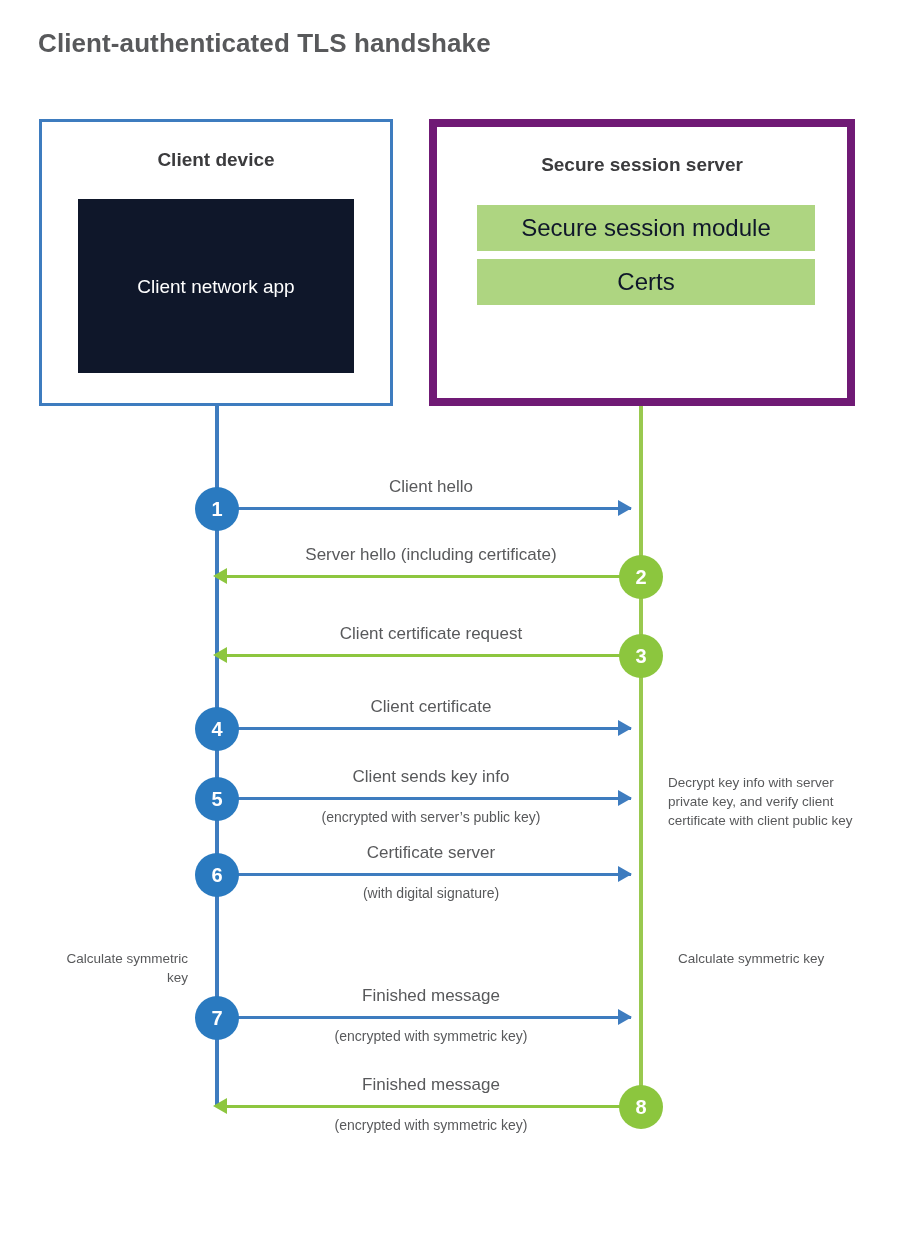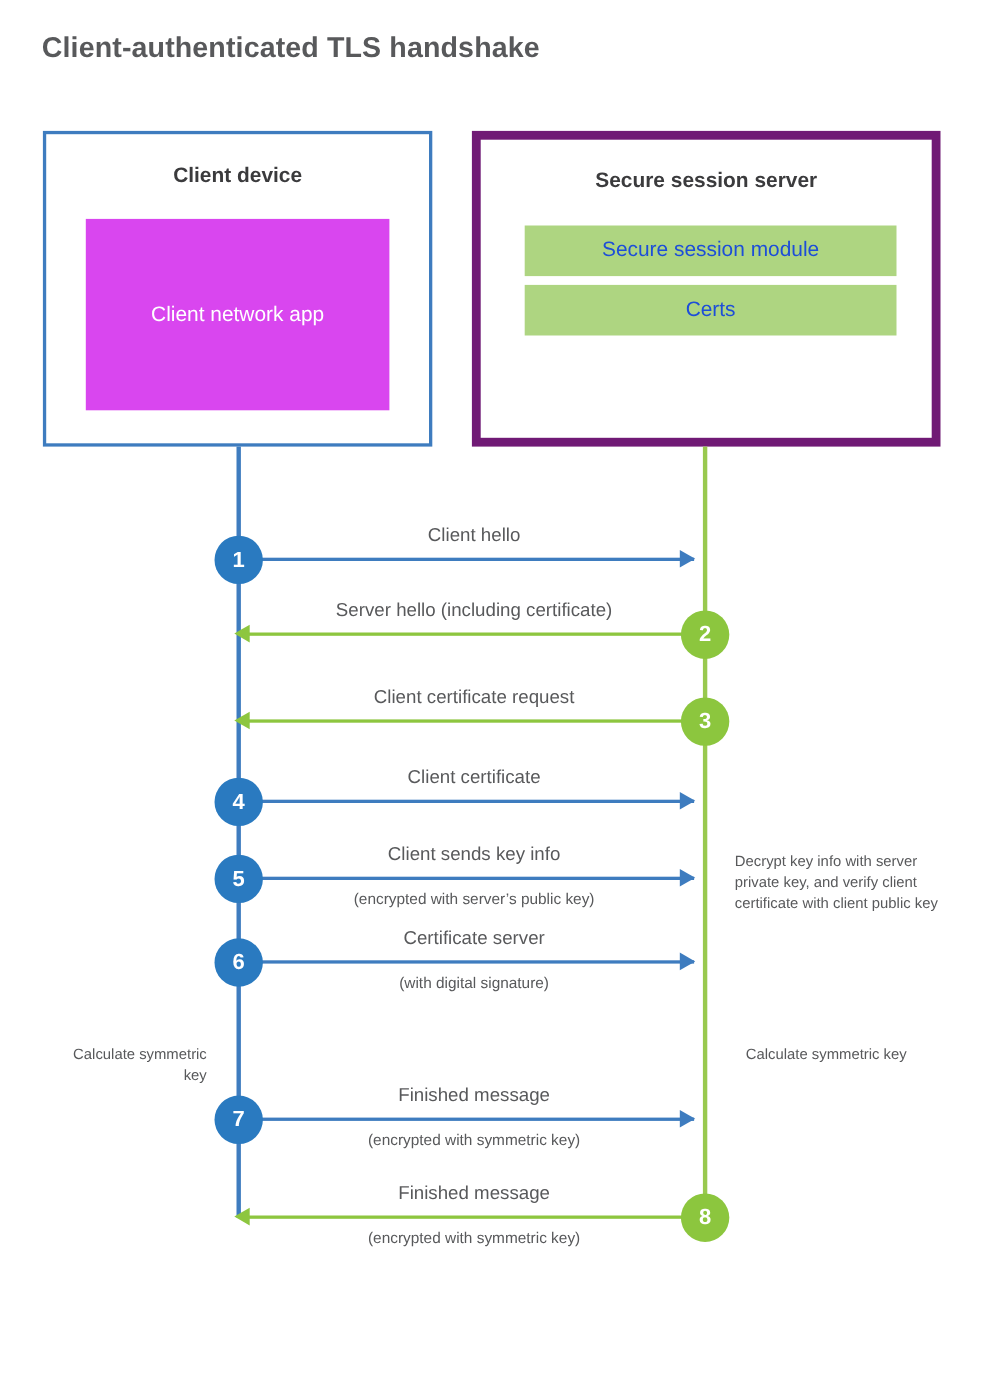--- a/index.html
+++ b/index.html
@@ -62,43 +62,43 @@
     font-weight: 700;
     color: #3b3b3d;
   }
 
   .client-app {
     position: absolute;
     left: 36px;
     top: 77px;
     width: 276px;
     height: 174px;
-    background: #d946ef;
+    background: #0f172a;
     color: #ffffff;
     font-size: 19px;
     line-height: 27px;
     display: flex;
     align-items: center;
     justify-content: center;
     text-align: center;
     box-sizing: border-box;
     padding: 0 10px;
   }
 
   .server-stack {
     position: absolute;
     left: 40px;
     top: 78px;
     width: 338px;
   }
   .server-bar {
     height: 46px;
     background: #aed581;
-    color: #1d4ed8;
-    font-size: 19px;
+    color: #0f172a;
+    font-size: 24px;
     display: flex;
     align-items: center;
     justify-content: center;
     margin-bottom: 8px;
     text-align: center;
   }
   .server-bar:last-child { margin-bottom: 0; }
 
   
   .lifeline {

